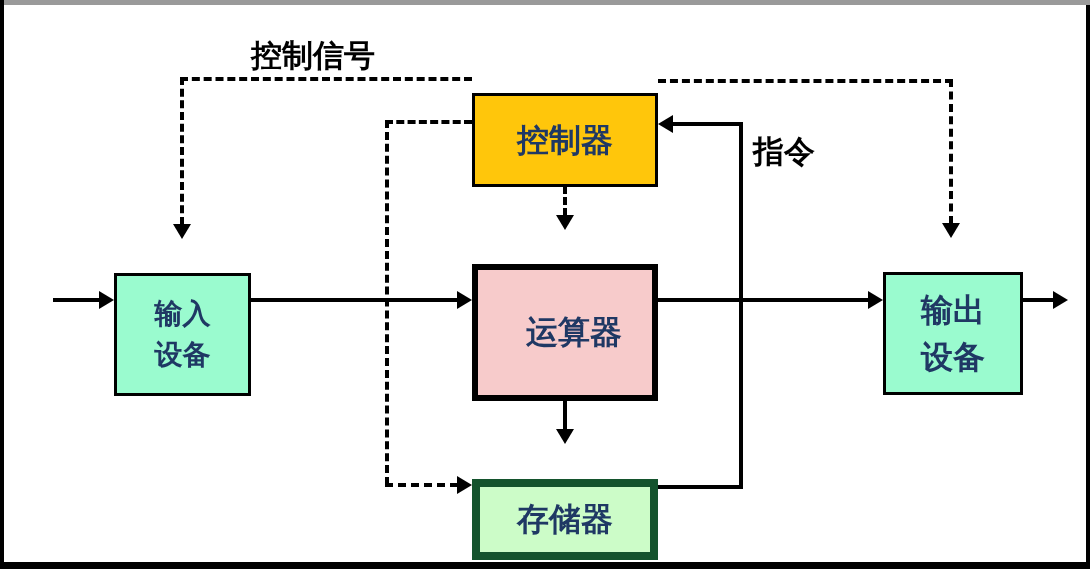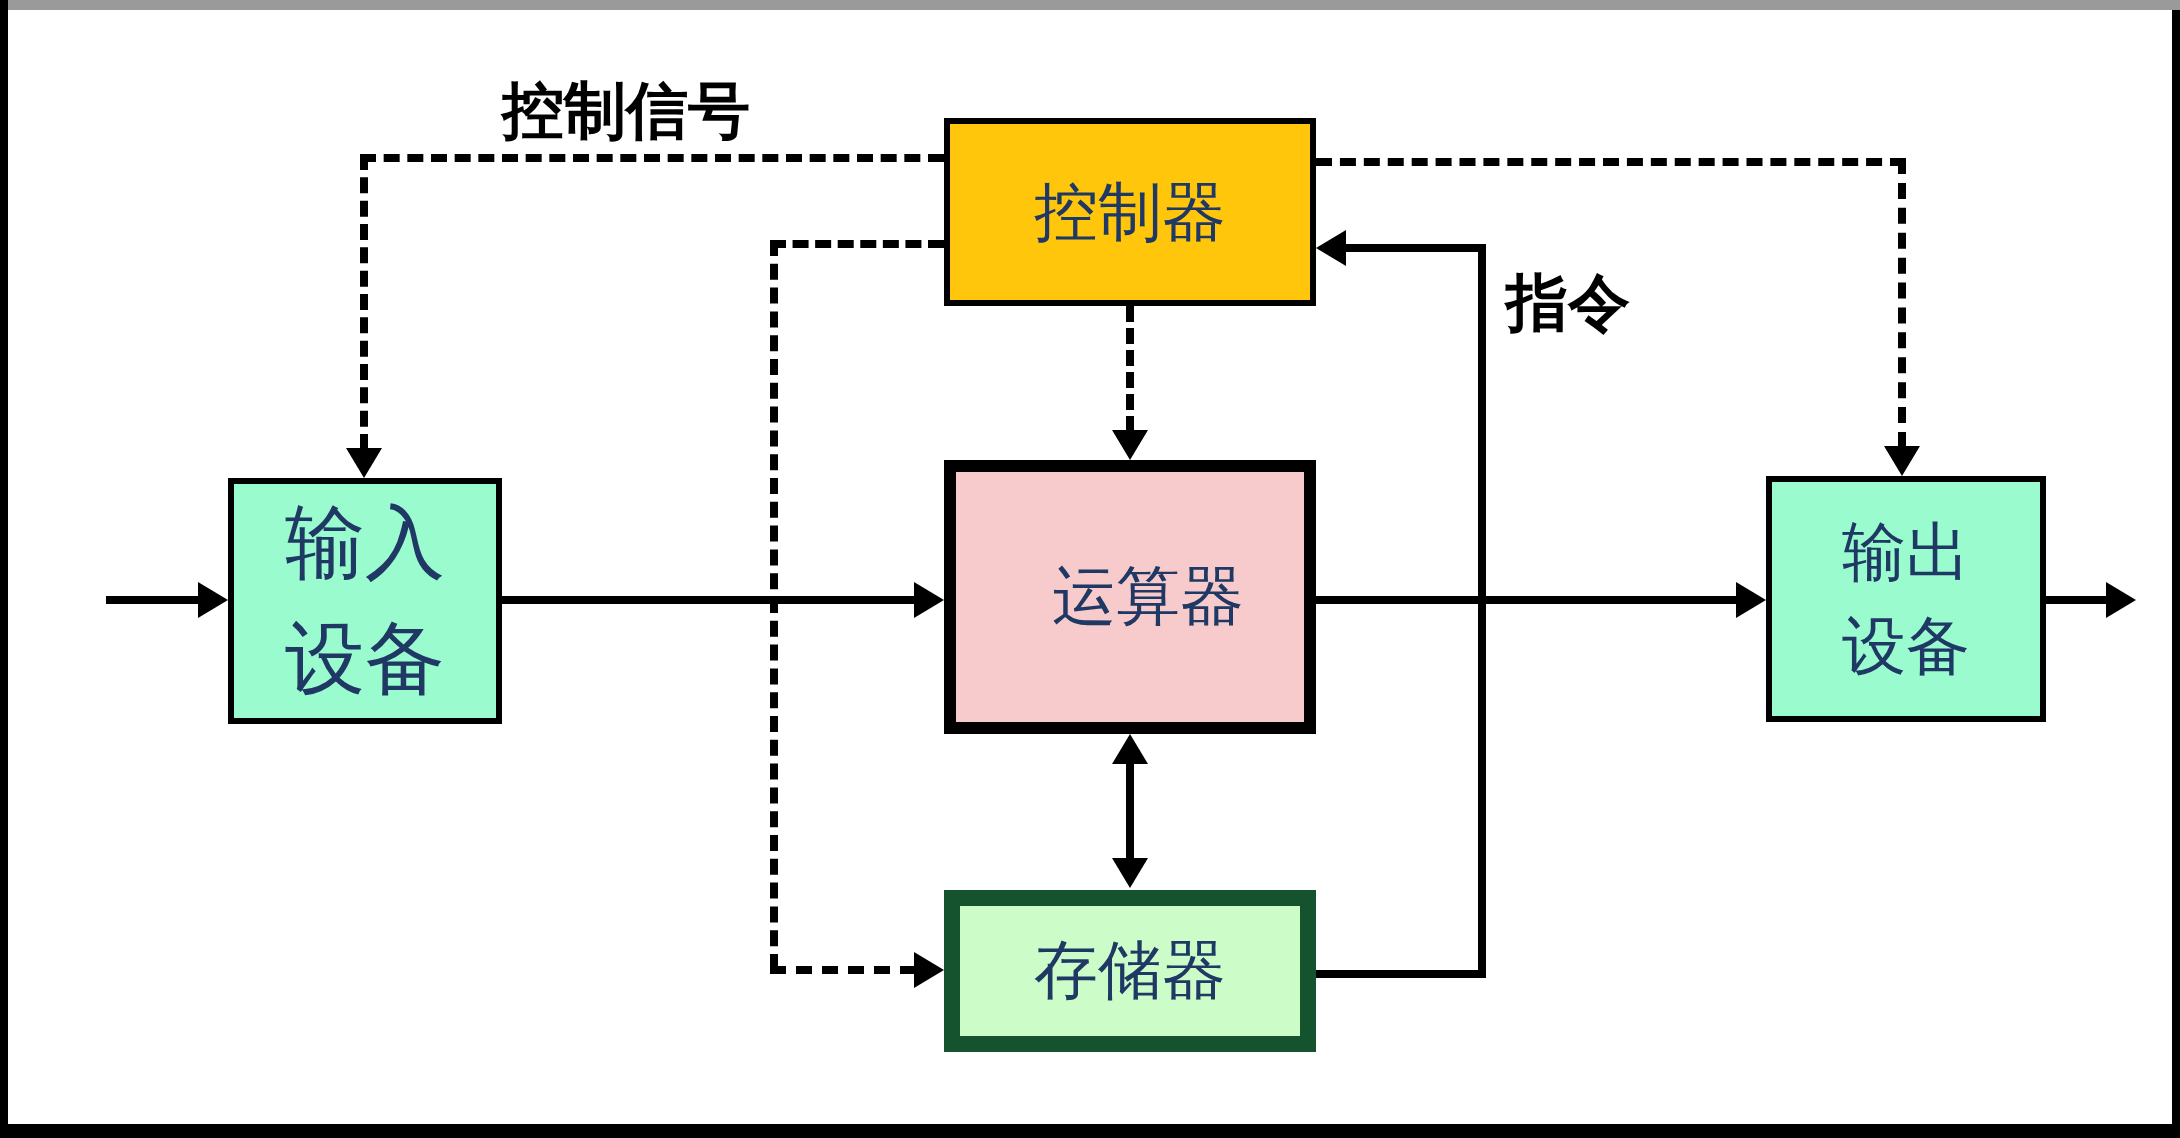--- a/index.html
+++ b/index.html
@@ -18,28 +18,29 @@
   }
   .canvas{
     position:absolute;left:4px;top:5px;width:1082px;height:557px;
     background:#fff;
   }
   .node{
     position:absolute;
     box-sizing:border-box;
     display:flex;flex-direction:column;align-items:center;justify-content:center;
     color:#1F3864;
-    font-weight:normal;
+    font-weight:bold;
     line-height:1.45;
+    margin-top:34px;
   }
   .node .nl{display:block;}
   #node-controller{left:468px;top:54px;width:186px;height:94px;border:3px solid #000;font-size:32px;}
   #node-alu{left:468px;top:225px;width:186px;height:137px;border:6px solid #000;font-size:32px;line-height:1.9;padding-left:18px;}
   #node-memory{left:468px;top:440px;width:186px;height:81px;border:8px solid #14532d;font-size:32px;}
-  #node-input{left:110px;top:234px;width:137px;height:123px;border:3px solid #000;font-size:40px;}
+  #node-input{left:110px;top:234px;width:137px;height:123px;border:3px solid #000;font-size:28px;}
   #node-output{left:879px;top:233px;width:140px;height:123px;border:3px solid #000;font-size:32px;}
 
   .edge-label{
     position:absolute;color:#000;font-weight:600;font-size:31px;white-space:nowrap;
   }
   #label-control-signal{left:247px;top:30px;}
   #label-instruction{left:749px;top:126px;}
   #label-data{left:582px;top:386px;}
 
   

